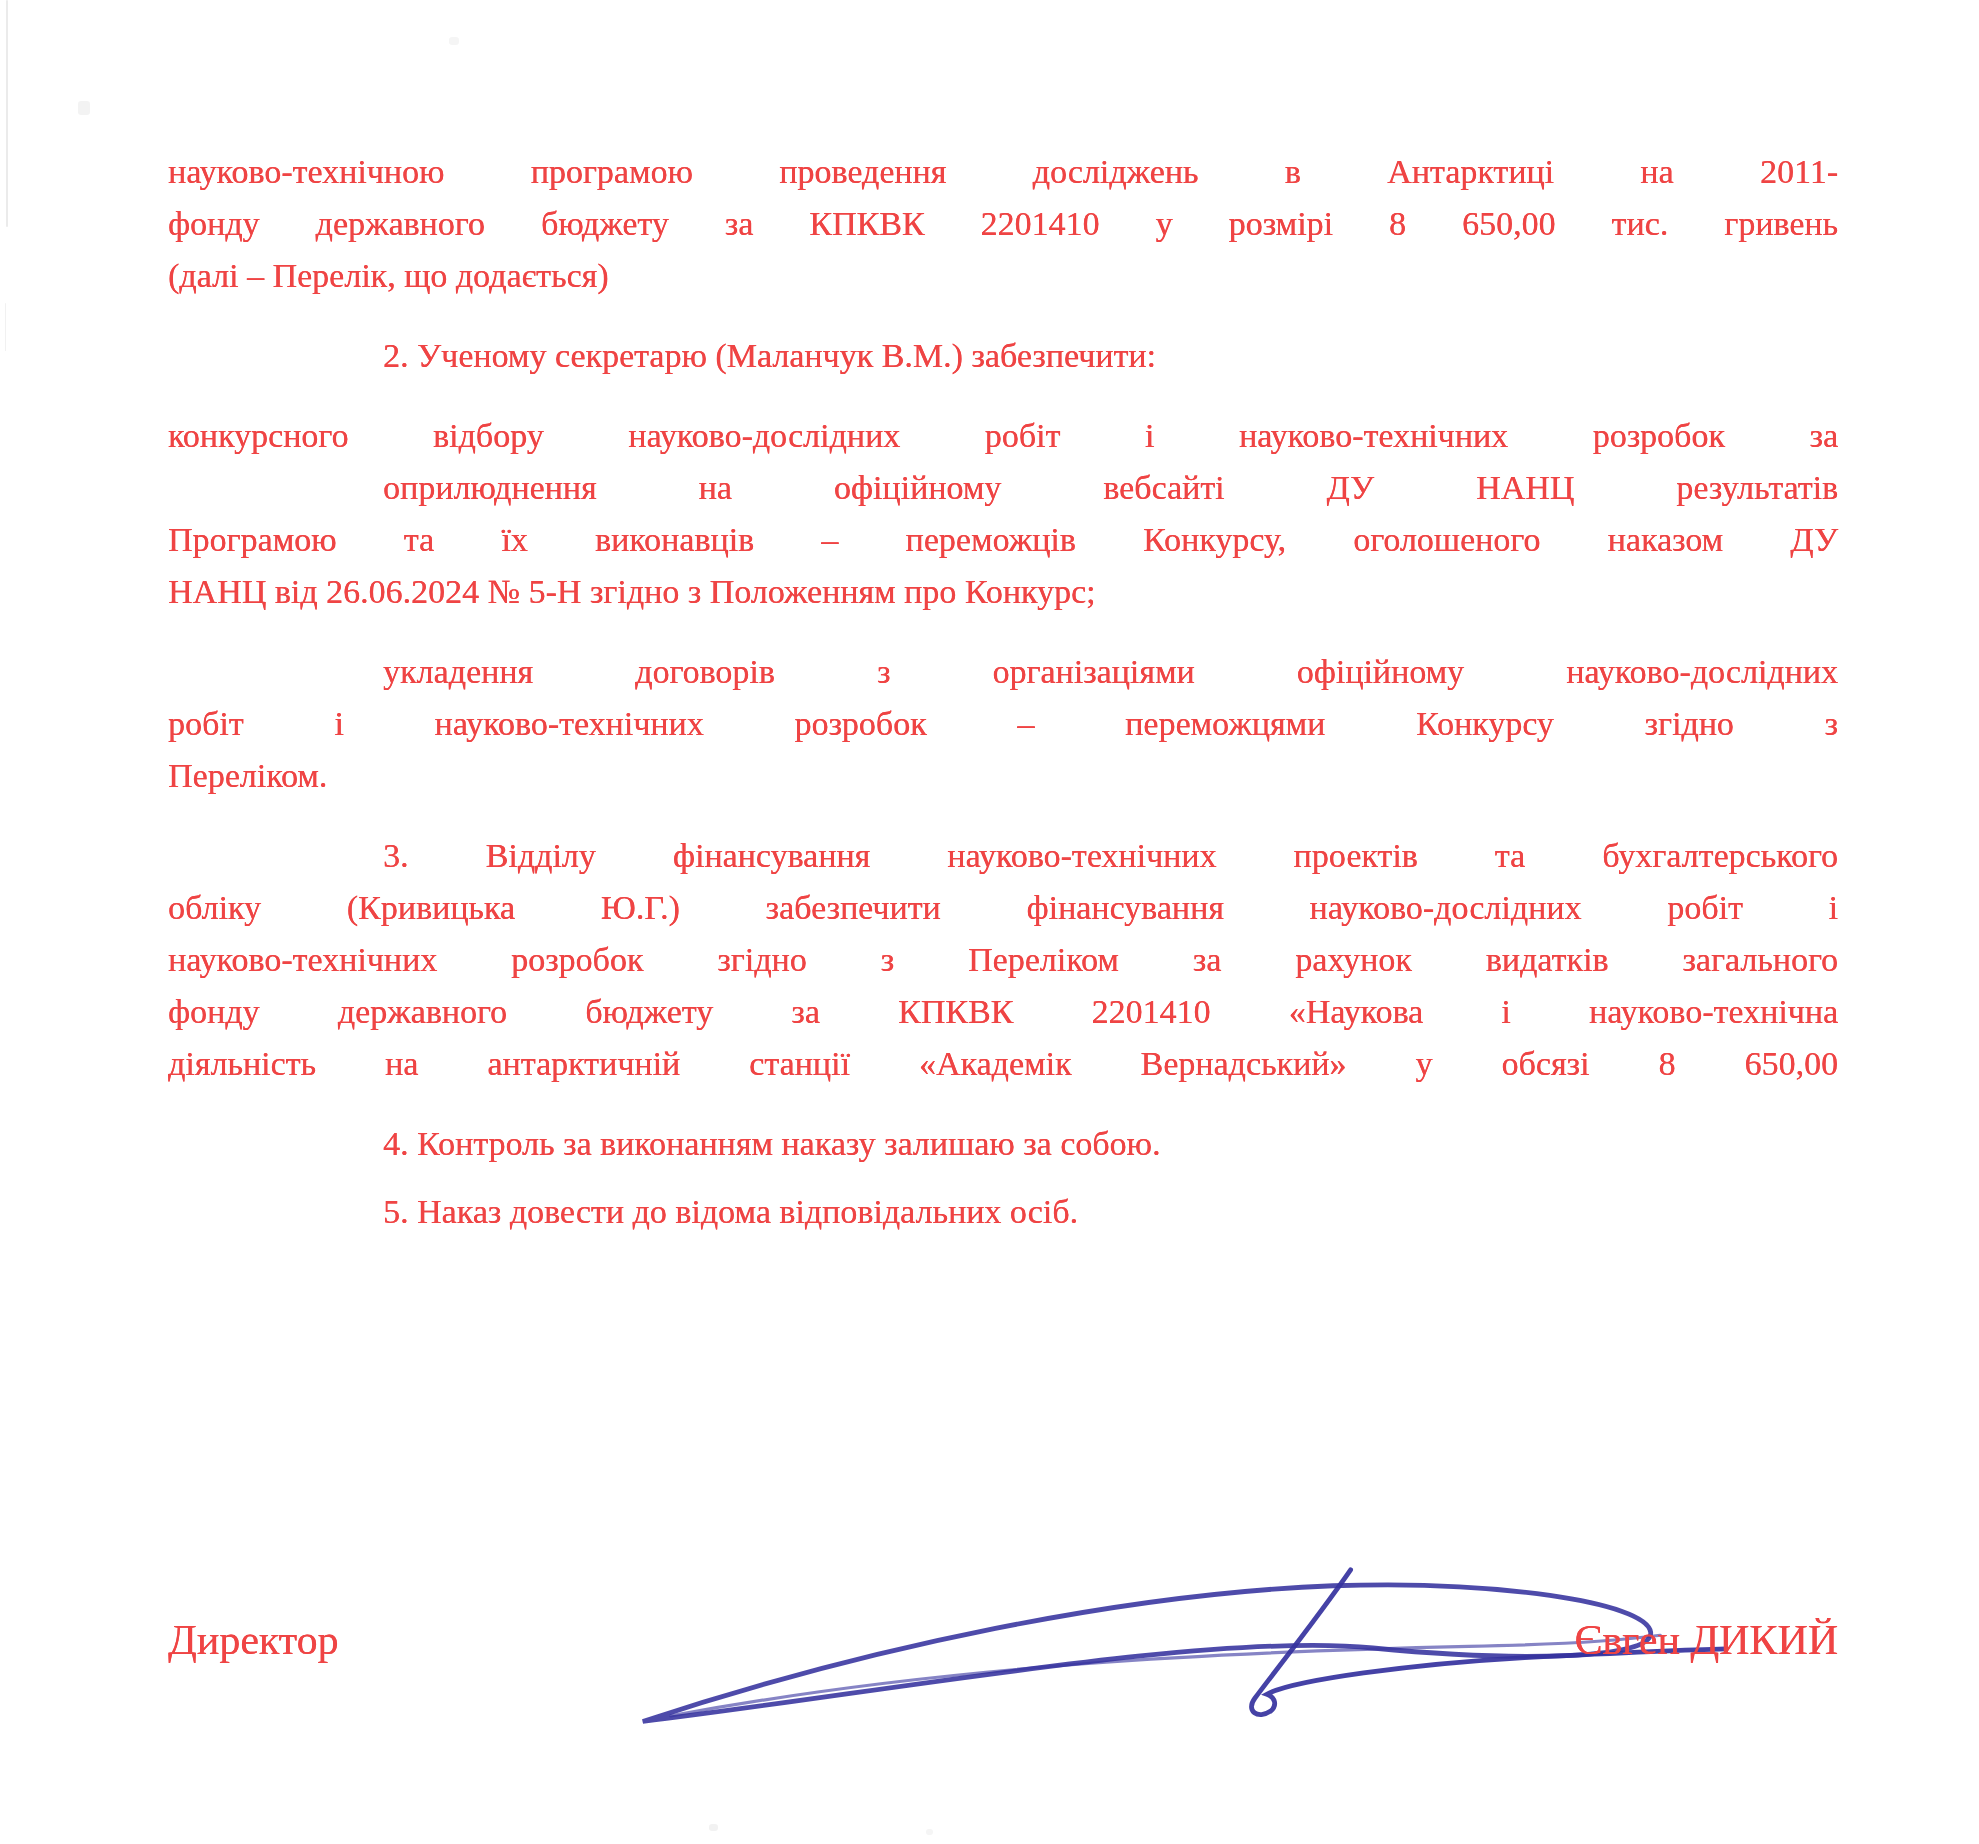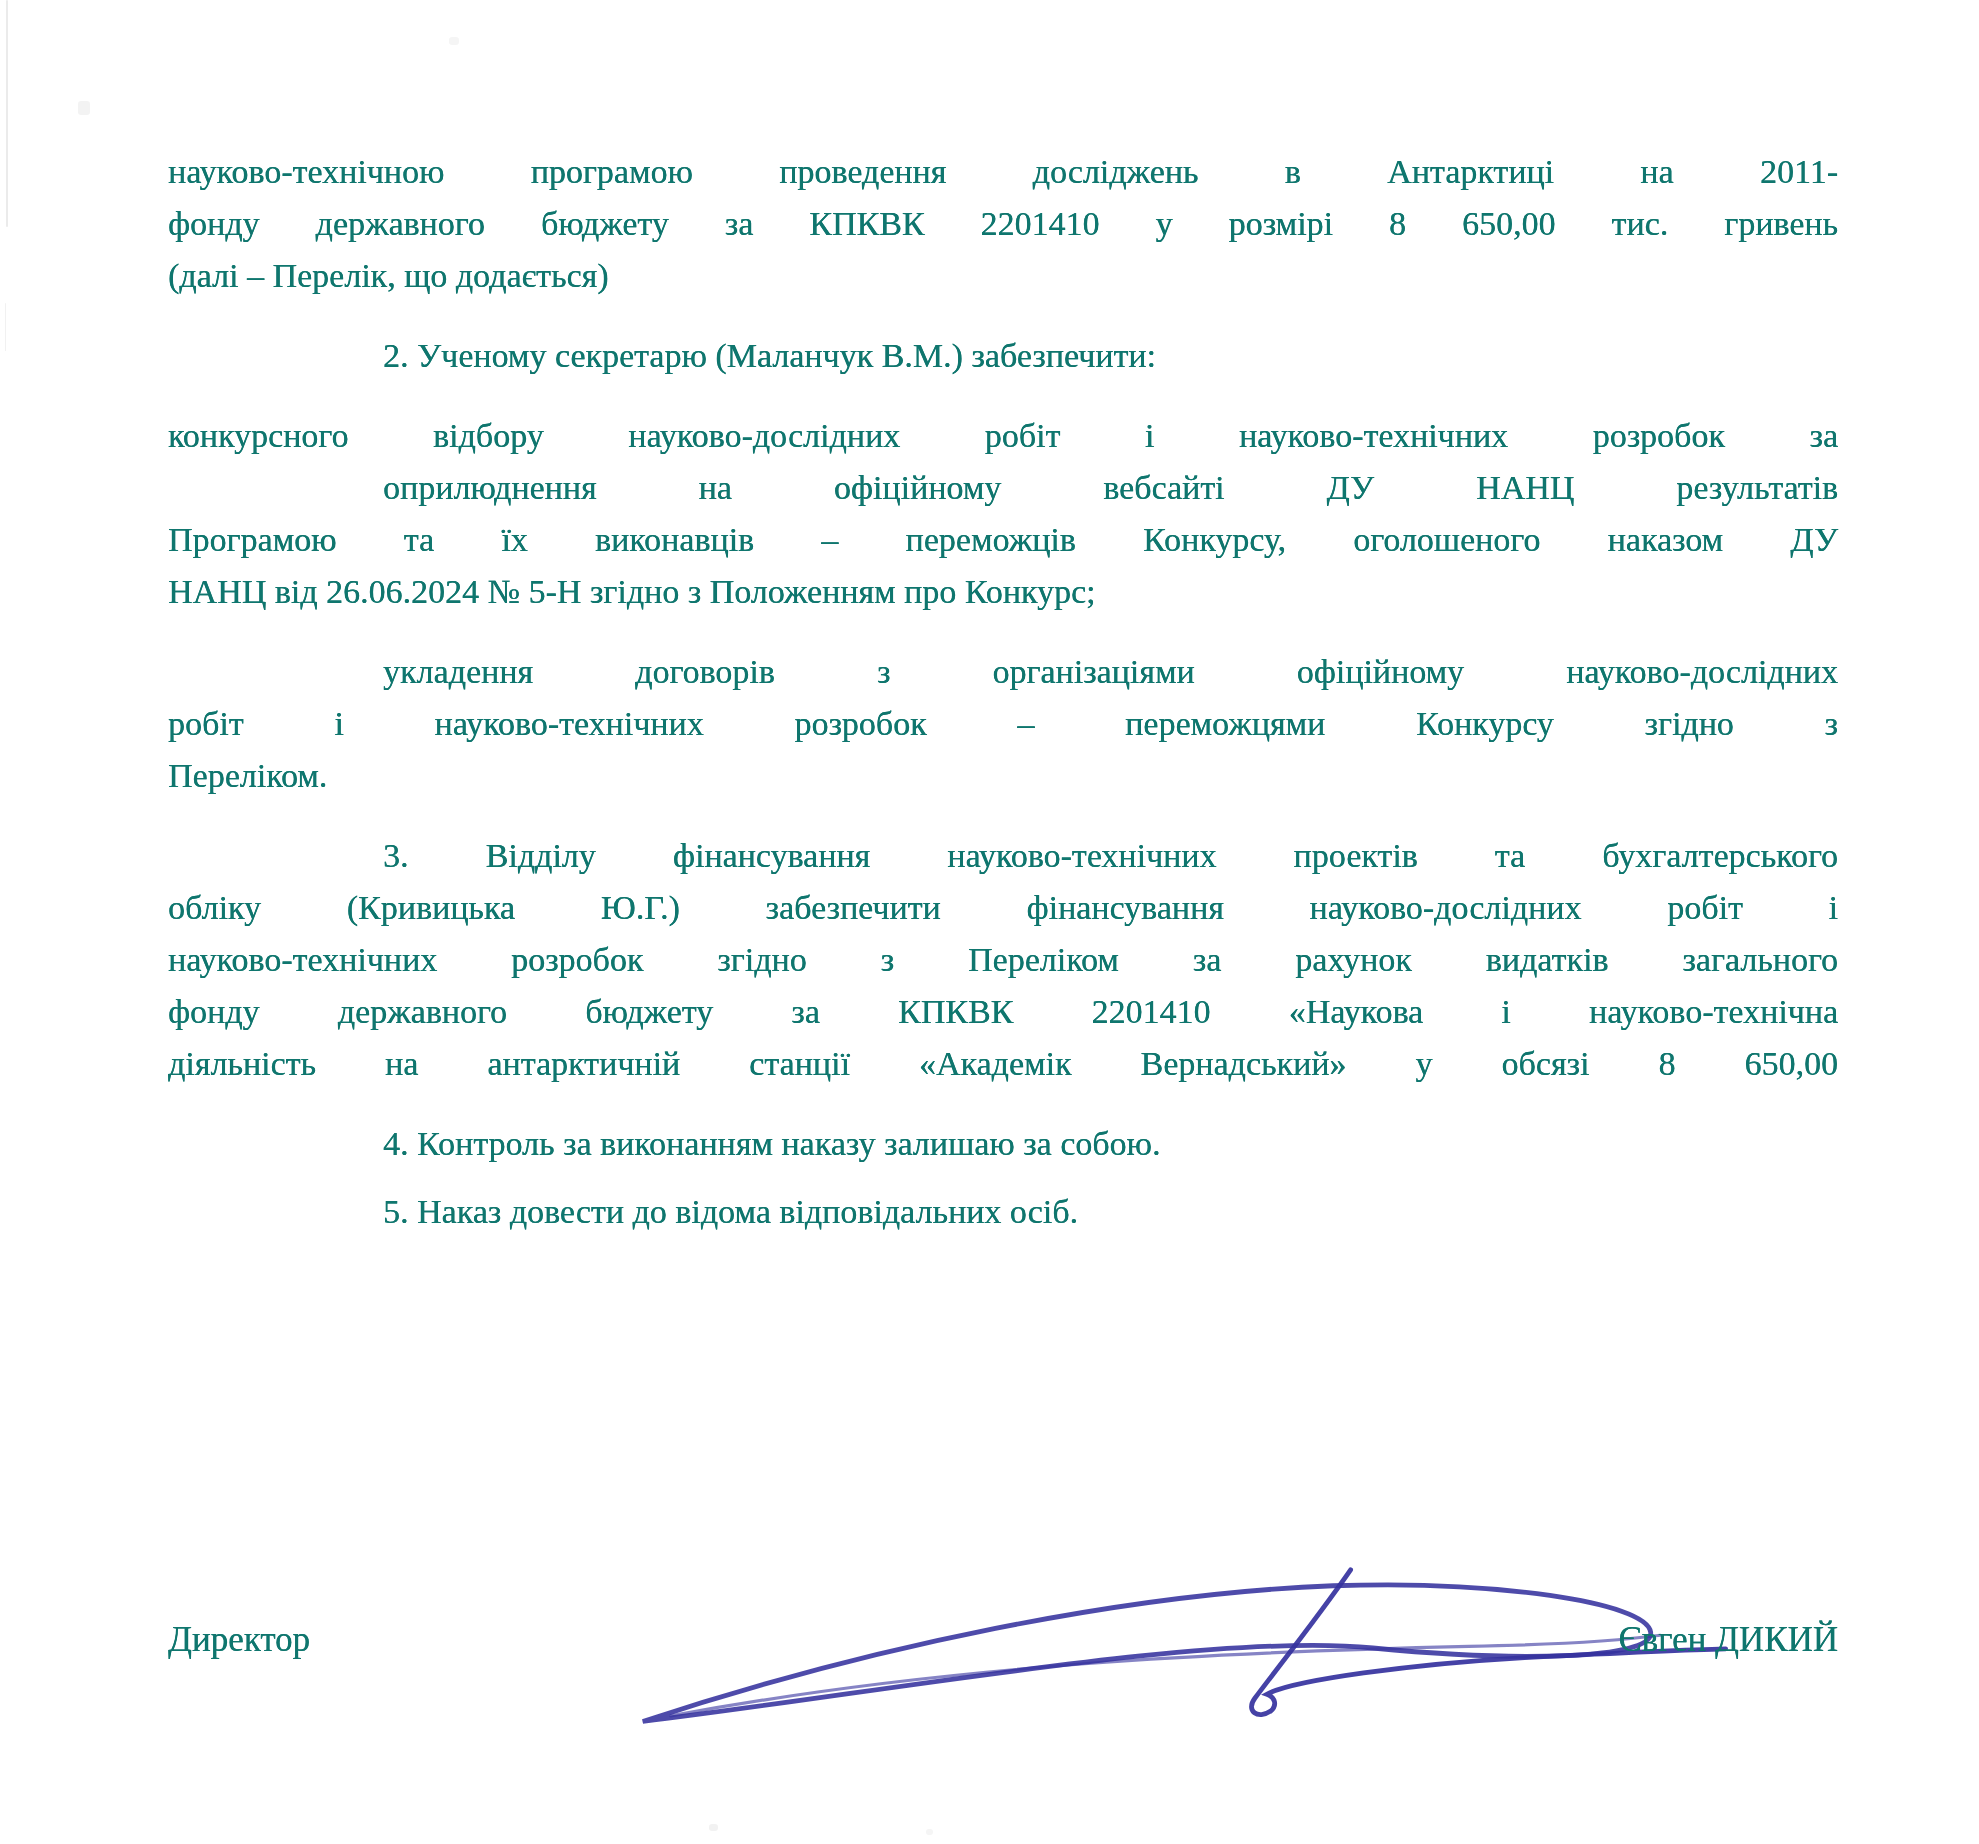--- a/index.html
+++ b/index.html
@@ -2,21 +2,21 @@
 <html lang="uk" style="font-size:12.8px"><head>
 <meta charset="utf-8">
 <style>
   html,body { margin:0; padding:0; background:#ffffff; }
   .page {
     position:relative;
     width:1960px; height:1844px;
     background:#ffffff;
     overflow:hidden;
     font-family:"Liberation Serif","DejaVu Serif",serif;
-    color:#0f766e;
+    color:#ef4444;
   }
   .doc-body {
     position:absolute;
     left:168px; top:146px;
     width:1670px;
     font-size:34px;
     line-height:52px;
     text-shadow:0.3px 0 0 currentColor; 
   }
   .para { margin-top:28px; }
@@ -25,21 +25,21 @@
   .line { white-space:normal; }
   .line.just { text-align:justify; text-align-last:justify; }
   .line.indent { padding-left:215px; }
   .sign-row {
     position:absolute;
     left:168px; top:1616px;
     width:1670px;
     display:flex;
     justify-content:space-between;
     align-items:flex-start;
-    font-size:35px;
+    font-size:42px;
     line-height:48px;
     text-shadow:0.3px 0 0 currentColor;
   }
   .signature-svg {
     position:absolute;
     left:551px; top:1552px;
     width:1197px; height:192px;
     pointer-events:none;
   }
   

